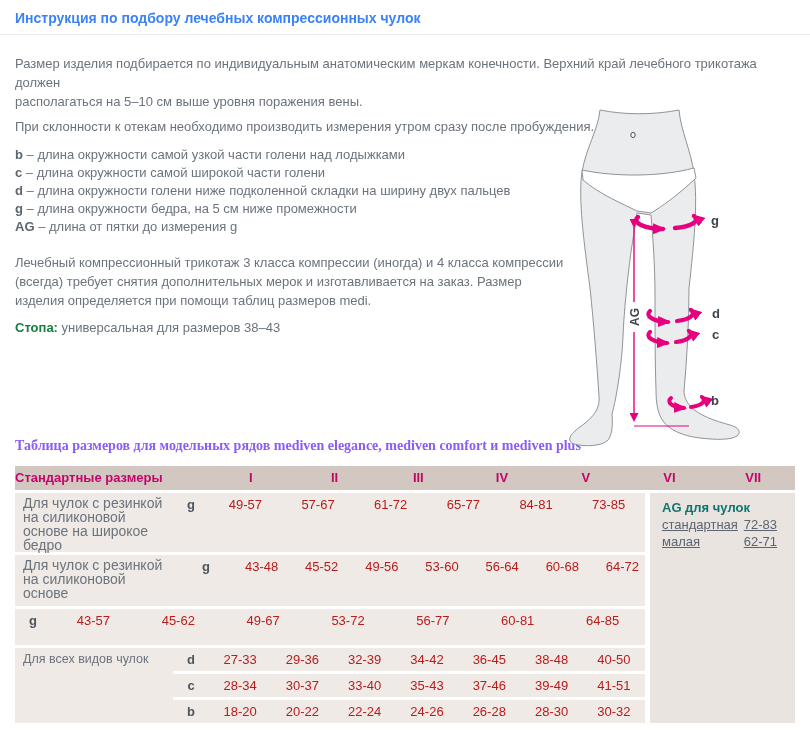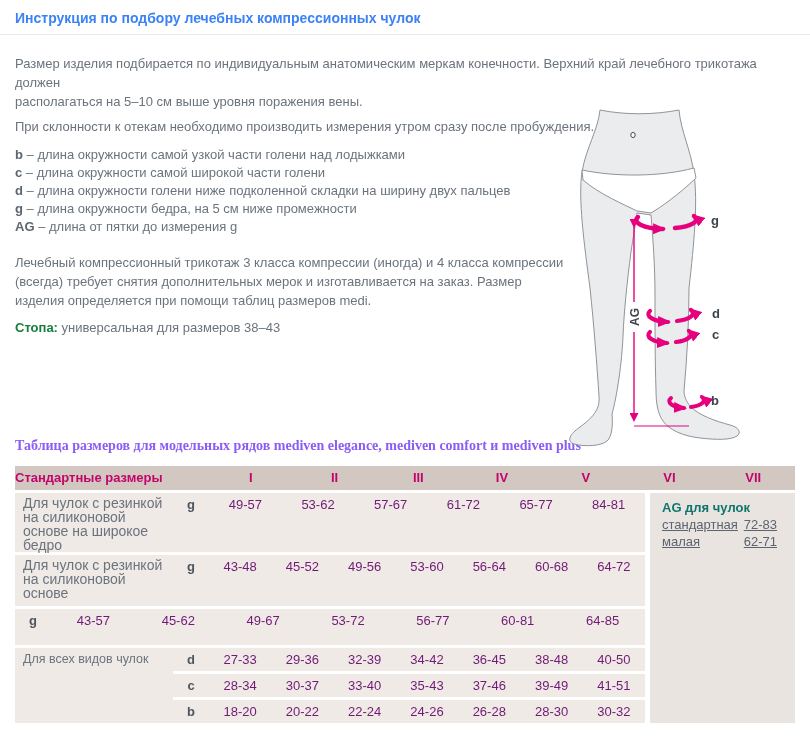--- a/index.html
+++ b/index.html
@@ -24,25 +24,25 @@
   .sizes{margin-top:11px;width:780px;}
   .thead{display:flex;background:#d2c8c1;height:24px;line-height:24px;font-weight:700;color:#c3056b;margin-bottom:3px;}
   .h-label{width:194px;box-sizing:border-box;}
   .h-num{flex:1;text-align:center;}
   .h-len{width:150px;padding-left:12px;box-sizing:border-box;}
   .tbody{display:flex;align-items:stretch;}
   .main-col{width:630px;}
   .trow{display:flex;background:#efeae6;margin-bottom:3px;}
   .trow:last-child{margin-bottom:0;}
   .r1{min-height:58px;}
-  .r2{min-height:51px;}
+  .r2{min-height:51px;gap:15px;}
   .r3{min-height:36px;}
   .lbl{width:158px;box-sizing:border-box;padding:3px 6px 0 8px;line-height:14px;font-size:14px;color:#6b737d;}
   .ltr{width:36px;text-align:center;padding-top:4px;line-height:15px;font-weight:700;color:#4d565f;}
-  .val{flex:1;text-align:center;padding-top:4px;line-height:15px;color:#701a75;}
+  .val{flex:1;text-align:center;padding-top:4px;line-height:15px;color:#b91c1c;}
   .subs{flex:1;display:flex;flex-direction:column;}
   .subrow{display:flex;background:#efeae6;min-height:23px;margin-bottom:3px;}
   .subrow:last-child{margin-bottom:0;}
   .subrow .ltr,.subrow .val{padding-top:4px;}
   .grp-wrap{display:flex;background:#ffffff;}
   .grp-label-cell{width:158px;background:#efeae6;box-sizing:border-box;padding:4px 6px 0 8px;line-height:14px;font-size:12.5px;color:#6b737d;}
   .len-col{width:145px;margin-left:5px;background:#e9e4e0;box-sizing:border-box;padding:6px 18px 0 12px;}
   .len-title{font-weight:700;color:#0f766e;line-height:17px;}
   .len-row{display:flex;line-height:17px;color:#5b6470;text-decoration:underline;}
   .len-lbl{flex:1;}
@@ -86,25 +86,25 @@
       <div class="h-num">VII</div>
     </div>
 
     <div class="tbody">
       <div class="main-col">
 
         <div class="trow r1">
           <div class="lbl">Для чулок с резинкой на силиконовой основе на широкое бедро</div>
           <div class="ltr">g</div>
           <div class="val">49-57</div>
-          <div class="val">53-62</div>
           <div class="val">57-67</div>
           <div class="val">61-72</div>
           <div class="val">65-77</div>
           <div class="val">84-81</div>
+          <div class="val">73-85</div>
         </div>
 
         <div class="trow r2">
           <div class="lbl">Для чулок с резинкой на силиконовой основе</div>
           <div class="ltr">g</div>
           <div class="val">43-48</div>
           <div class="val">45-52</div>
           <div class="val">49-56</div>
           <div class="val">53-60</div>
           <div class="val">56-64</div>

